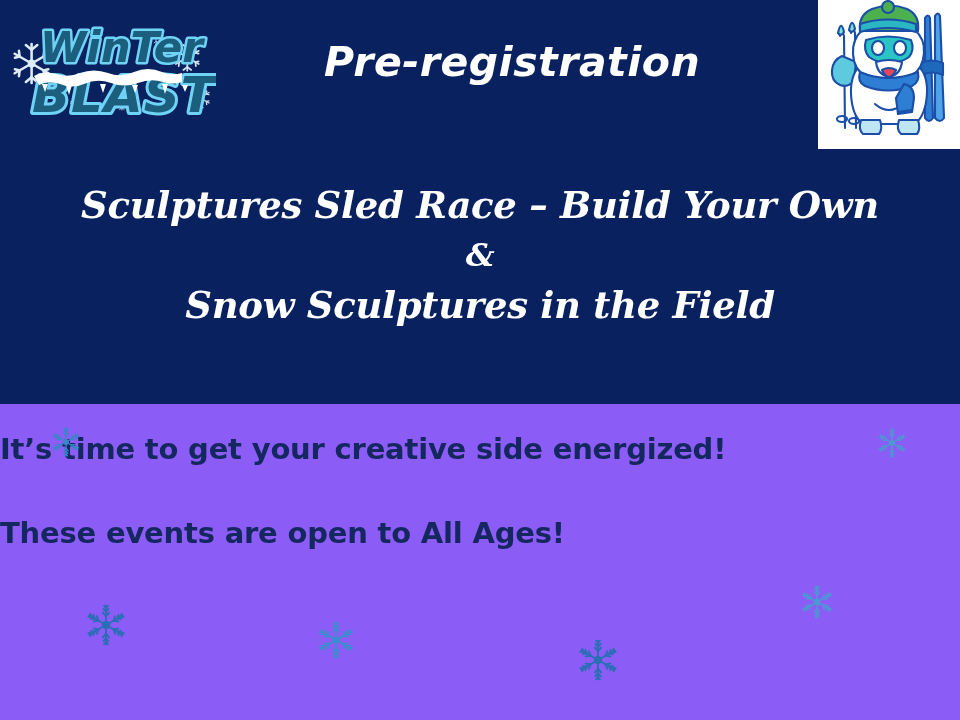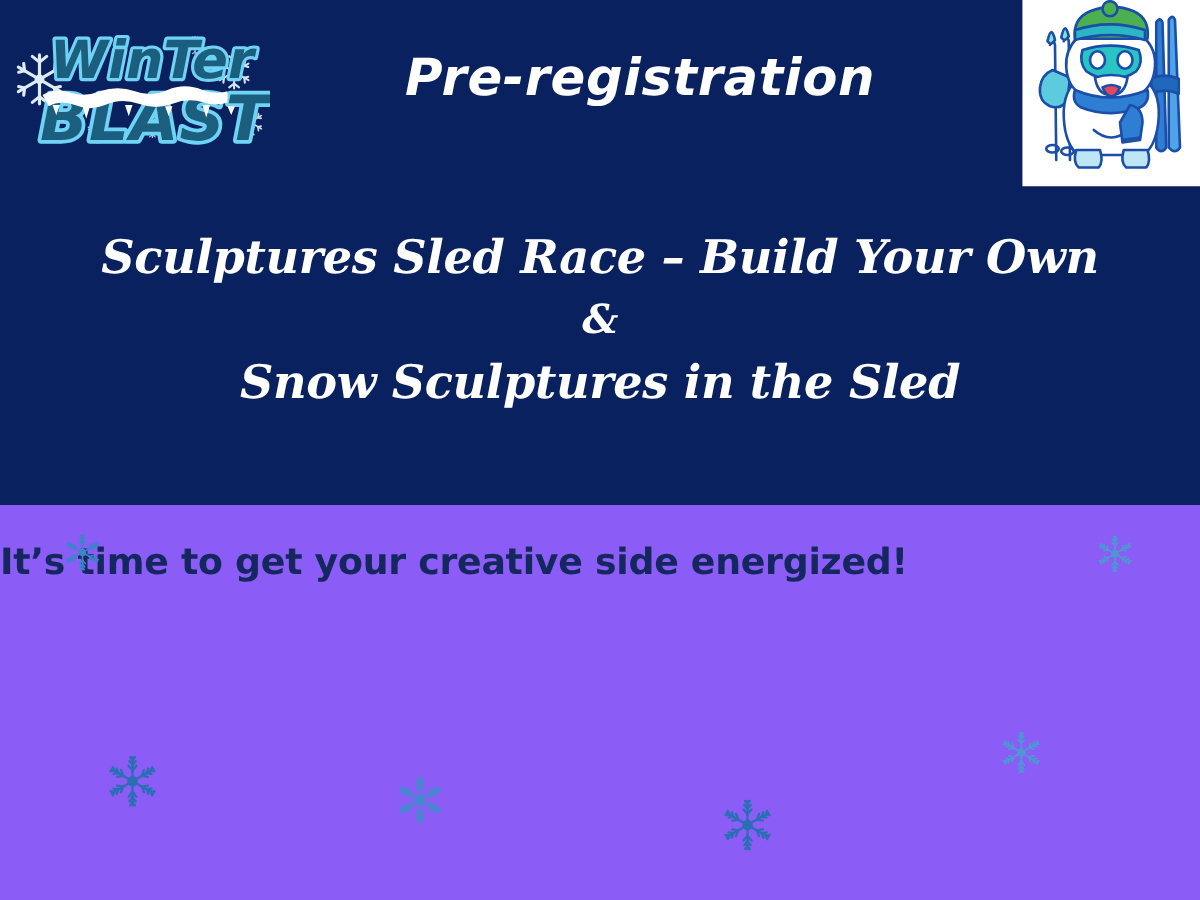--- a/index.html
+++ b/index.html
@@ -228,25 +228,26 @@
         <path d="M42 72 q28 12 58 0 q2 10 -6 14 q-24 9 -47 0 q-8 -4 -5 -14 z" fill="#2e7fd4"></path>
         <path d="M86 84 q10 2 10 14 l-2 14 l-14 2 l-2 -16 z" fill="#2e7fd4"></path>
         <path d="M80 112 l14 -2" fill="none"></path>
       </g>
     </svg>
   </div>
 
   <div id="heading-block">
     <span class="hl">Sculptures Sled Race – Build Your Own</span>
     <span class="amp">&amp;</span>
-    <span class="hl">Snow Sculptures in the Sled</span>
+    <span class="hl">Snow Sculptures in the Field</span>
   </div>
 
   <div id="line-1" class="body-line">It’s time to get your creative side energized!</div>
 
+  <div id="line-2" class="body-line">These events are open to All Ages!</div>
 
   <div id="snowflake-layer">
       <div class="snowflake" style="left: 51px; top: 427px;">
         <svg width="30" height="30" viewBox="0 0 30 30" xmlns="http://www.w3.org/2000/svg">
          <g stroke="#3a86c8" stroke-width="1.3499999999999999" stroke-linecap="round" fill="none">
            <line x1="15" y1="15" x2="15" y2="1.1999999999999993"></line>
             <line x1="15" y1="8.79" x2="12.777448979029966" y2="6.151294453868514"></line>
             <line x1="15" y1="8.79" x2="17.222551020970034" y2="6.151294453868514"></line>
             <line x1="15" y1="5.616" x2="13.221959183223973" y2="3.5050355630948116"></line>
             <line x1="15" y1="5.616" x2="16.778040816776027" y2="3.5050355630948116"></line>

